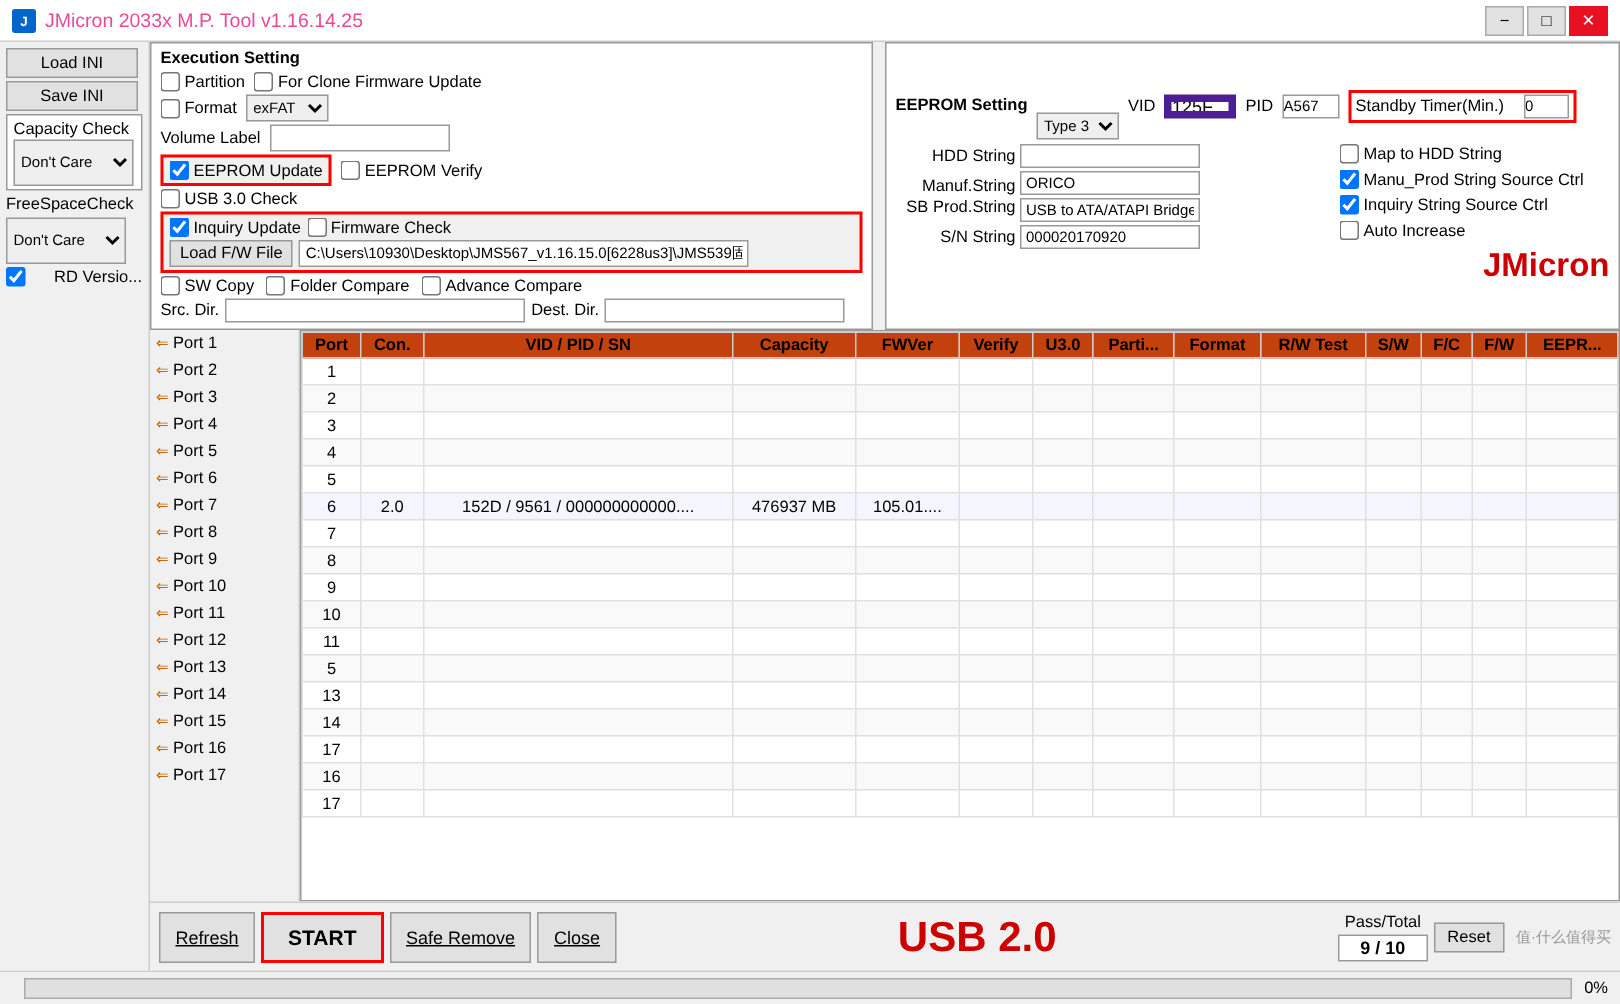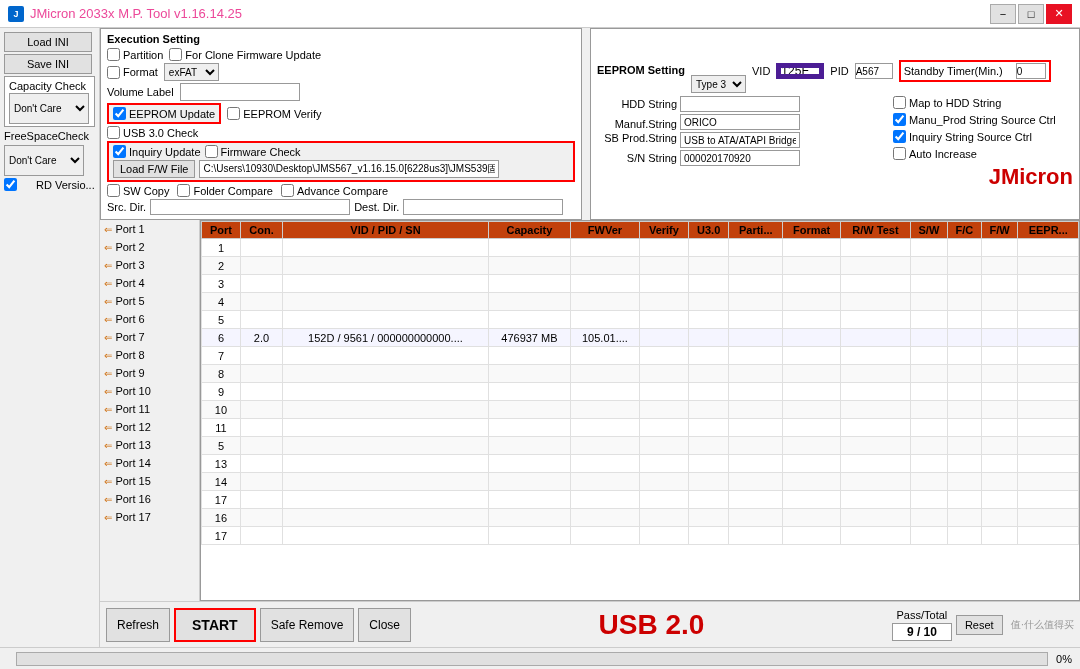--- a/index.html
+++ b/index.html
@@ -234,20 +234,21 @@
       border-top: 1px solid #ccc;
       height: 46px;
     }
     .bottom-btn {
       background: #e1e1e1;
       border: 1px solid #999;
       padding: 4px 10px;
       cursor: pointer;
       font-size: 12px;
       height: 34px;
+      text-decoration: underline;
     }
     .start-btn {
       background: #e1e1e1;
       border: 2px solid red;
       padding: 4px 16px;
       cursor: pointer;
       font-size: 14px;
       font-weight: bold;
       height: 34px;
     }

